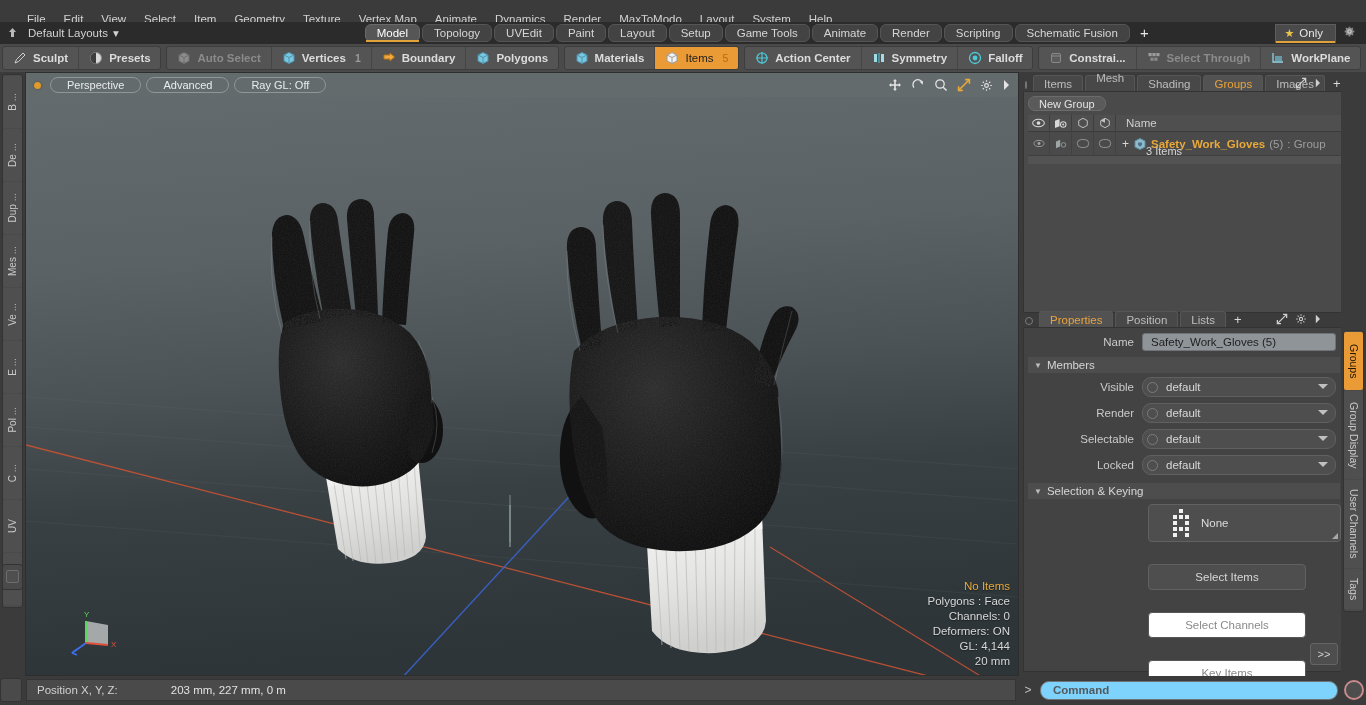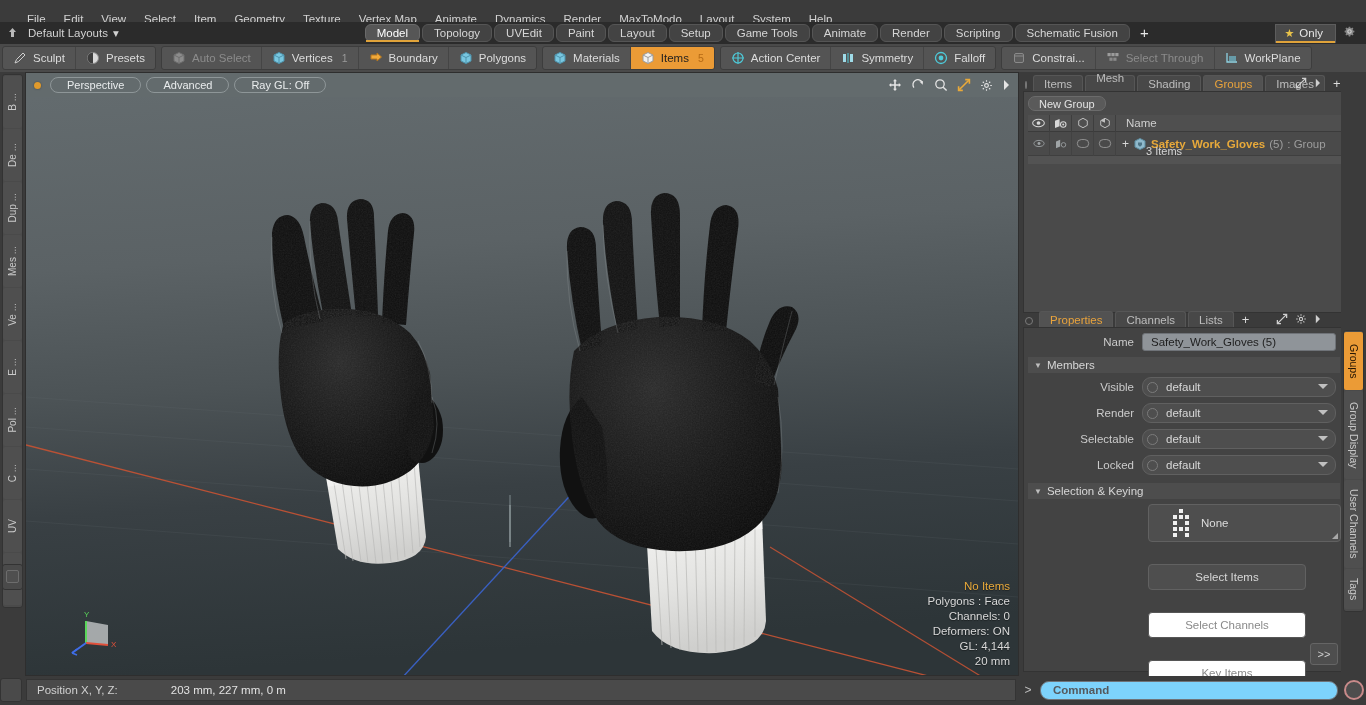--- a/index.html
+++ b/index.html
@@ -64,20 +64,21 @@
     background:#4a4a4a; display:flex; align-items:center; padding-left:2px;
   }
   .mb-group {
     display:flex; align-items:center; height:24px; background:#545454;
     border:1px solid #3d3d3d; border-radius:3px; margin-right:5px; overflow:hidden;
   }
   .mb-item {
     display:flex; align-items:center; gap:6px; height:24px; padding:0 10px;
     font-size:11.5px; color:#dcdcdc; white-space:nowrap; cursor:default;
     border-right:1px solid #454545;
+    font-weight:bold;
   }
   .mb-item:last-child { border-right:none; }
   .mb-item.dim { color:#8b8b8b; }
   .mb-item.sel { background:#eb9b36; color:#1f1f1f; font-weight:normal; }
   .mb-item.sel .cnt { color:#b56a14; }
   .cnt { font-size:10.5px; color:#9a9a9a; margin-left:3px; }
   .ic { width:14px; height:14px; display:inline-block; flex:0 0 14px; }
 
   
   .leftrail {
@@ -785,21 +786,21 @@
       <div class="grp-sub">3 Items</div>
       <div class="grp-strip"></div>
       <div class="grp-scroll">
           <i></i>
         </div>
     </div>
 
     <div class="props-tabs">
       <div class="p-circ"></div>
       <div class="ptab active">Properties</div>
-      <div class="ptab">Channels</div>
+      <div class="ptab">Position</div>
       <div class="ptab">Lists</div>
       <div class="p-plus">+</div>
       <div class="p-icons">
         <span><svg width="12" height="12" viewBox="0 0 14 14">
               <path d="M8.2 1.6 H12.4 V5.8" stroke="#cfcfcf" stroke-width="1.5" fill="none"></path>
               <path d="M5.8 12.4 H1.6 V8.2" stroke="#cfcfcf" stroke-width="1.5" fill="none"></path>
               <path d="M11.8 2.2 L2.2 11.8" stroke="#cfcfcf" stroke-width="1.5"></path>
             </svg></span>
         <span><svg width="12" height="12" viewBox="0 0 16 16">
               <circle cx="8" cy="8" r="2.2" fill="none" stroke="#cfcfcf" stroke-width="1.4"></circle>

